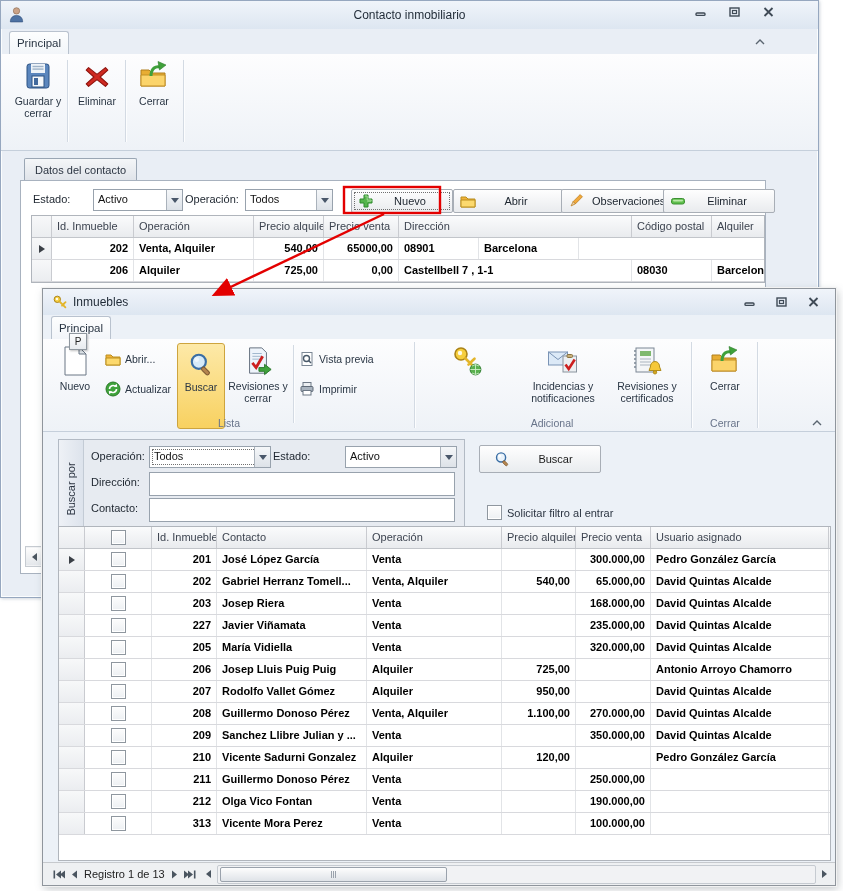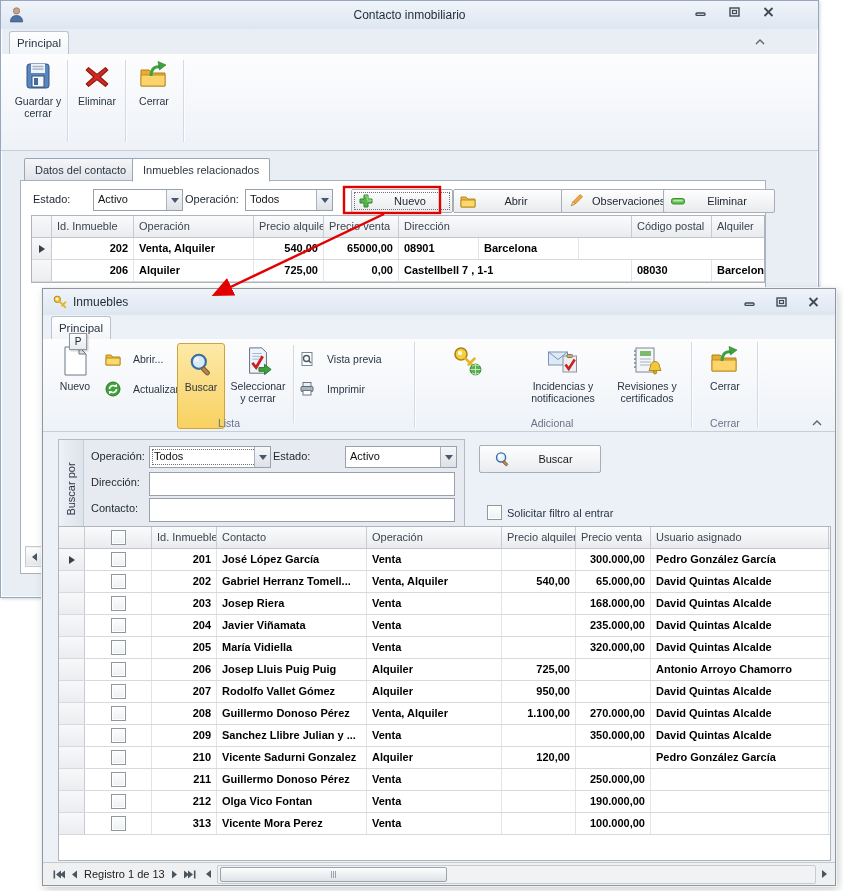--- a/index.html
+++ b/index.html
@@ -19,21 +19,21 @@
   .tab-principal{position:absolute;left:8px;bottom:-1px;width:58px;height:22px;line-height:22px;
                  text-align:center;background:linear-gradient(#fdfefe,#f2f5f9);
                  border:1px solid #b9c2ce;border-bottom:1px solid #fbfcfe;
                  border-radius:3px 3px 0 0;font-size:11.5px;color:#2a3644;}
   .ribbon{position:absolute;left:0;right:0;background:linear-gradient(#fdfdfe,#eef2f7);
           border-bottom:1px solid #c5cfdb;}
   .rib-sep{position:absolute;top:6px;bottom:8px;width:1px;background:#d3dae3;box-shadow:1px 0 0 #fcfdfe;}
   .bigbtn{position:absolute;top:4px;display:flex;flex-direction:column;align-items:center;
           text-align:center;font-size:10.5px;color:#2a3644;line-height:1.18;}
   .bigbtn .ic{height:34px;display:flex;align-items:flex-end;justify-content:center;margin-bottom:3px;}
-  .smallbtn{position:absolute;display:flex;align-items:center;gap:12px;font-size:10.5px;color:#2a3644;}
+  .smallbtn{position:absolute;display:flex;align-items:center;gap:4px;font-size:10.5px;color:#2a3644;}
   .grouplabel{position:absolute;bottom:2px;text-align:center;font-size:10.5px;color:#68748a;}
   .highlighted{background:linear-gradient(#fde9a8,#f8d160);border:1px solid #cda43e;border-radius:3px;}
 
   
   #winA{left:0;top:0;width:817px;height:596px;border:1px solid #96a7bf;
         box-shadow:inset 0 0 0 1px #fbfdfe,1px 1px 3px rgba(120,140,160,.35);}
   #winA .titlebar{height:28px;}
   #winA .tabstrip{top:28px;height:25px;}
   #winA .ribbon{top:53px;height:96px;}
   #winA .contentA{position:absolute;left:1px;right:1px;top:150px;bottom:1px;background:#e9eef5;}
@@ -196,21 +196,20 @@
               <path d="M20 1.5 l8 3.5 -6.5 5 z" fill="#3fa13b" stroke="#2b7a28" stroke-width=".6"></path>
             </svg>
         </span>
         <span>Cerrar</span>
       </div>
       <div class="rib-sep" style="left:182px;"></div>
     </div>
 
     <div class="contentA">
       <div class="innertab inactive" style="left:22px;">Datos del contacto</div>
-      <div class="innertab active" style="left:130px;">Inmuebles relacionados</div>
 
       <div id="panelA">
         <span class="flabel" style="left:12px;">Estado:</span>
         <div class="combo" style="left:72px;top:8px;width:84px;">
           <span>Activo</span>
           <span class="arr">
               <span class="tri-down"></span>
             </span>
         </div>
         <span class="flabel" style="left:164px;">Operación:</span>
@@ -389,21 +388,21 @@
       </div>
       <div class="bigbtn" style="left:184px;width:62px;">
         <span class="ic">
           <svg width="30" height="32" viewBox="0 0 32 32">
               <path d="M7 2 h13 l5 5 v22 H7 z" fill="#eef4fb" stroke="#5f6b7a"></path>
               <path d="M10 8 h10 M10 11 h10 M10 14 h10" stroke="#9db4cc" stroke-width="1"></path>
               <path d="M10 18 l4 5 7 -12" stroke="#cc1f1f" stroke-width="3" fill="none"></path>
               <path d="M17 23 h6 v-3.5 l7 5.5 -7 5.5 V27 h-6 z" fill="#3fa13b" stroke="#27742a"></path>
             </svg>
         </span>
-        <span>Seleccionar y cerrar</span>
+        <span>Revisiones y cerrar</span>
       </div>
       <div class="rib-sep" style="left:250px;"></div>
       <div class="smallbtn" style="left:256px;top:12px;">
         <span>
             <svg width="16" height="16" viewBox="0 0 16 16">
               <rect x="3" y="1.5" width="10" height="13" fill="#fff" stroke="#7a8694"></rect>
               <circle cx="7.5" cy="7.5" r="3" fill="none" stroke="#4a5a6a" stroke-width="1.4"></circle>
               <line x1="9.6" y1="9.6" x2="12" y2="12" stroke="#4a5a6a" stroke-width="1.4"></line>
             </svg>
           </span>
@@ -571,21 +570,21 @@
             <div class="cell" style="width: 135px;">Venta</div>
             <div class="cell num" style="width: 74px;"></div>
             <div class="cell num" style="width: 75px;">168.000,00</div>
             <div class="cell" style="width: 178px;">David Quintas Alcalde</div>
           </div>
           <div class="trow">
             <div class="selcell" style="width: 26px; height: 21px;"></div>
             <div class="cell chkcell" style="width: 67px;">
               <div class="cb"></div>
             </div>
-            <div class="cell num" style="width: 65px;">204</div>
+            <div class="cell num" style="width: 65px;">227</div>
             <div class="cell" style="width: 150px;">Javier Viñamata</div>
             <div class="cell" style="width: 135px;">Venta</div>
             <div class="cell num" style="width: 74px;"></div>
             <div class="cell num" style="width: 75px;">235.000,00</div>
             <div class="cell" style="width: 178px;">David Quintas Alcalde</div>
           </div>
           <div class="trow">
             <div class="selcell" style="width: 26px; height: 21px;"></div>
             <div class="cell chkcell" style="width: 67px;">
               <div class="cb"></div>

